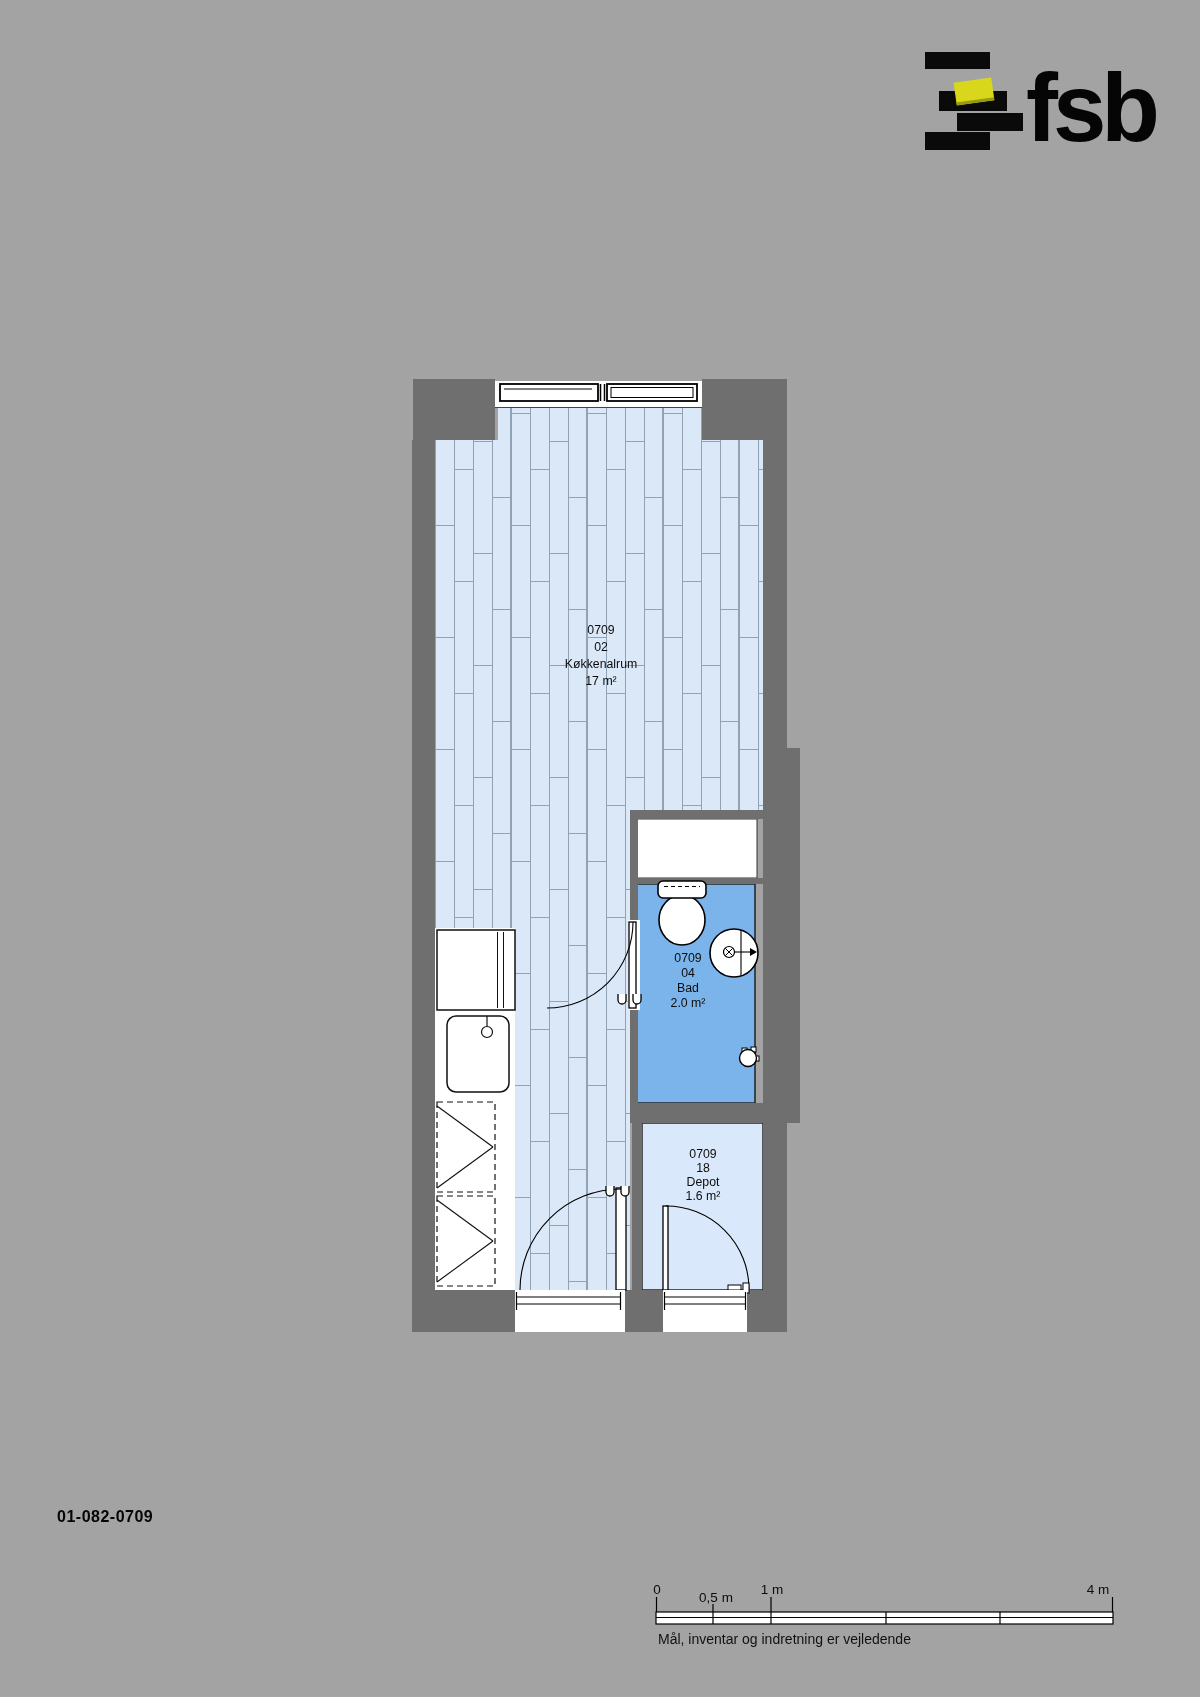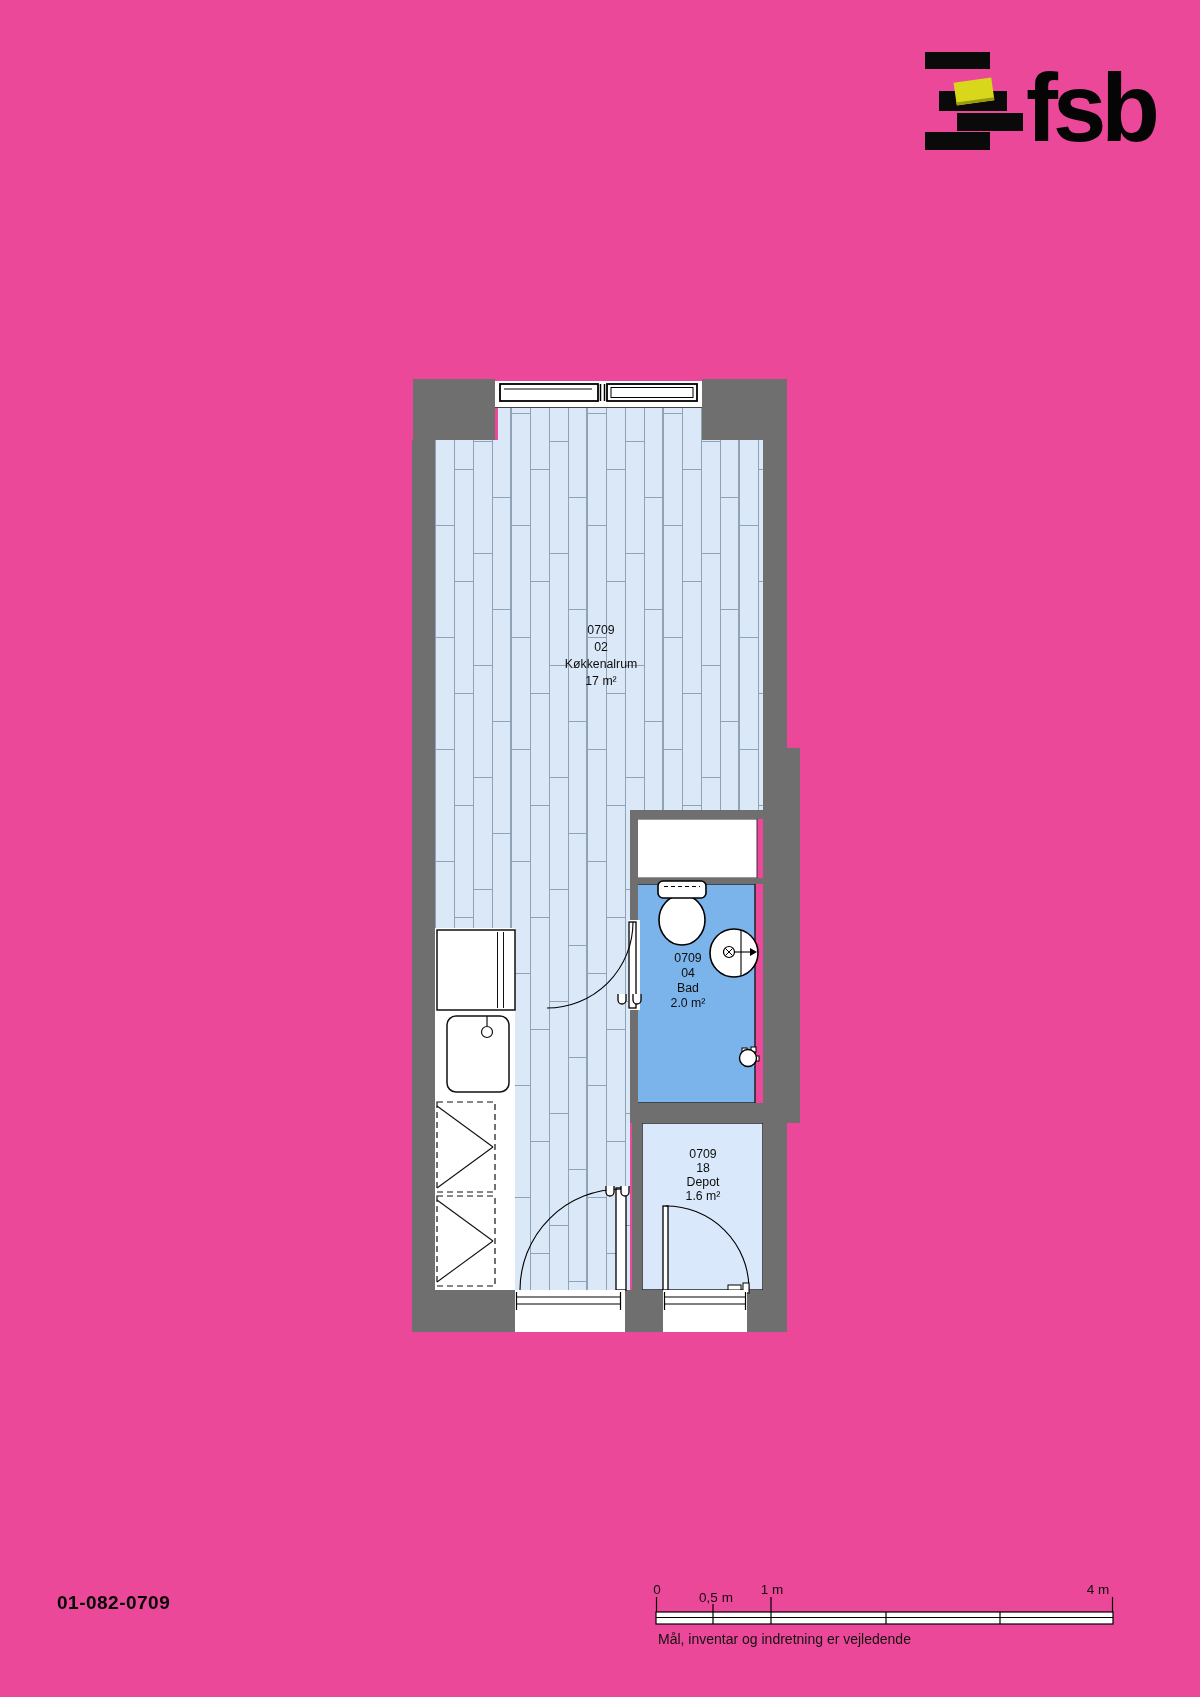--- a/index.html
+++ b/index.html
@@ -1,24 +1,24 @@
 <!DOCTYPE html>
 <html><head>
 <meta charset="utf-8">
 <style>
   html,body{margin:0;padding:0;background:#ffffff;}
-  #page{position:relative;width:1200px;height:1697px;background:#ec4899;overflow:hidden;
+  #page{position:relative;width:1200px;height:1697px;background:#a3a3a3;overflow:hidden;
         font-family:"Liberation Sans",sans-serif;}
   
   .logo-bar{position:absolute;background:#0a0a0a;}
   .logo-yellow{position:absolute;background:#d8d71c;transform:rotate(-8deg);box-shadow:inset 0 -3px 0 #9a9a10;}
   .logo-text{position:absolute;left:1026px;top:60px;font-size:96px;font-weight:bold;
              letter-spacing:-5px;line-height:1;color:#050505;}
   
-  .drawing-number{position:absolute;left:57px;top:1592px;font-size:19px;font-weight:bold;
+  .drawing-number{position:absolute;left:57px;top:1508px;font-size:16px;font-weight:bold;
                   letter-spacing:0.5px;color:#050505;}
   .disclaimer{position:absolute;left:658px;top:1631px;font-size:14px;color:#111;}
   
   svg{position:absolute;left:0;top:0;}
   svg text{font-family:"Liberation Sans",sans-serif;fill:#0d0d0d;}
   .room-label{font-size:12.3px;text-anchor:middle;}
   .scale-label{font-size:13.5px;text-anchor:middle;}
 </style>
 </head>
 <body>

